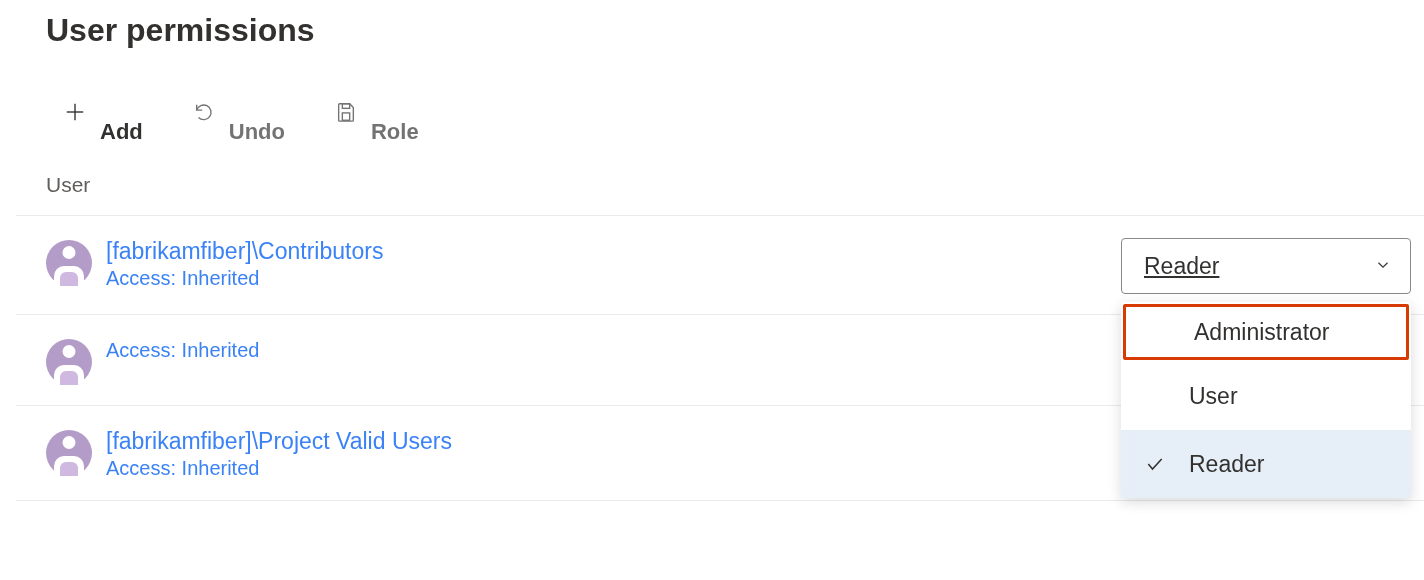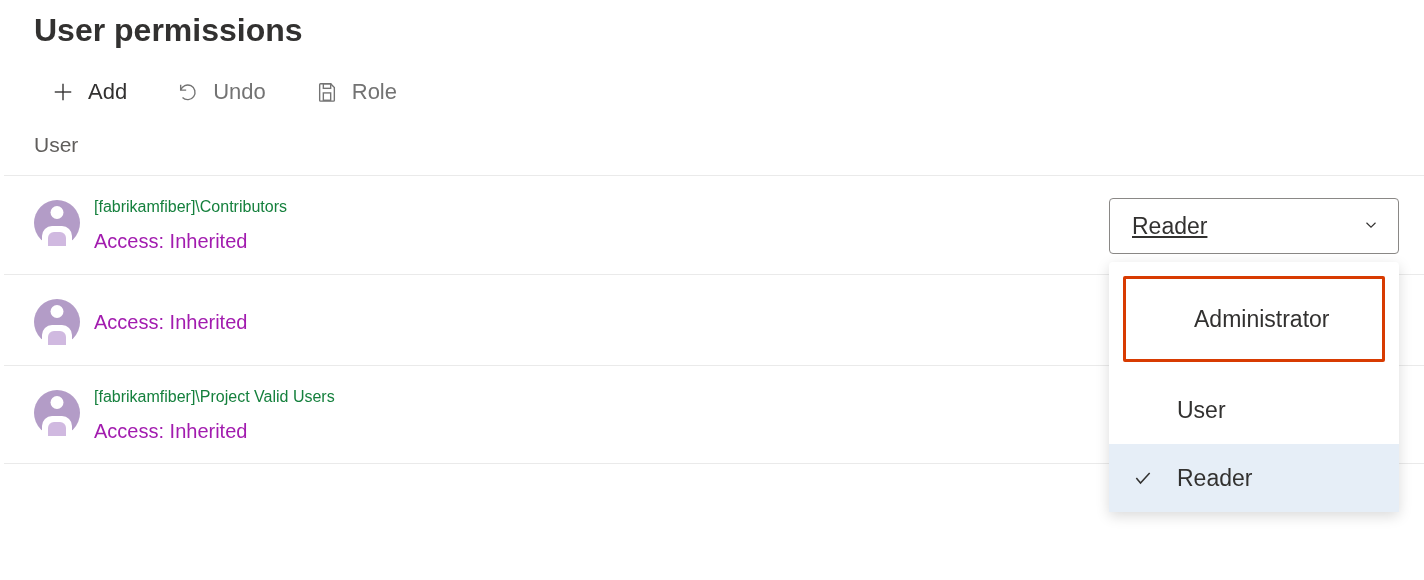--- a/index.html
+++ b/index.html
@@ -7,21 +7,21 @@
     margin: 0;
     padding: 0;
     width: 1424px;
     height: 580px;
     font-family: "Segoe UI", -apple-system, BlinkMacSystemFont, sans-serif;
     background: #fff;
     color: #323130;
     overflow: hidden;
   }
   .page {
-    padding: 12px 0 0 4px;
+    padding: 12px 0 0 16px;
     border-radius: 19px;
   }
   .title {
     font-size: 32px;
     font-weight: 600;
     padding: 0 30px 30px 30px;
   }
   .toolbar {
     display: flex;
     align-items: center;
@@ -29,21 +29,21 @@
     padding: 0 30px 28px 48px;
     font-size: 22px;
   }
   .tb-btn {
     display: flex;
     align-items: center;
     gap: 14px;
     cursor: pointer;
   }
   .tb-btn.disabled { color: #737373; cursor: default; }
-  .tb-btn .lbl { font-weight: 400; }
+  .tb-btn .lbl { font-weight: 700; margin-top: 40px; }
   .tb-btn .icon { width: 22px; height: 22px; display:flex; align-items:center; justify-content:center; }
   .tb-btn .icon svg { stroke: currentColor; }
   .headers {
     display: flex;
     padding: 0 30px 18px 30px;
     border-bottom: 1px solid #eaeaea;
     font-size: 21px;
     color: #605e5c;
   }
   .col-user { flex: 0 0 1075px; }
@@ -91,22 +91,22 @@
     bottom: 0;
     left: 50%;
     transform: translateX(-50%);
     width: 18px;
     height: 14px;
     background: #d0b9e0;
     border-radius: 6px 6px 0 0;
     z-index: 2;
   }
   .info { flex: 0 0 1015px; }
-  .name { font-size: 16px; font-weight: 400; color: #15803d; }
-  .access { font-size: 20px; color: #a21caf; margin-top: 14px; }
+  .name { font-size: 23px; font-weight: 400; color: #3b82f6; }
+  .access { font-size: 20px; color: #3b82f6; margin-top: 2px; }
   .role-cell { flex: 1; position: relative; text-decoration: underline; }
   .role-select {
     width: 290px;
     height: 56px;
     border: 1px solid #8a8886;
     border-radius: 4px;
     display: flex;
     align-items: center;
     justify-content: space-between;
     padding: 0 18px 0 22px;
@@ -129,22 +129,22 @@
     display: flex;
     align-items: center;
     padding-left: 68px;
     font-size: 23px;
     position: relative;
     cursor: pointer;
   }
   .dd-item.highlight {
     border: 3px solid #d83b01;
     border-radius: 2px;
-    margin: 14px;
-    height: 86px;
+    margin: 2px;
+    height: 56px;
   }
   .dd-item.selected {
     background: #e6eef7;
   }
   .dd-check {
     position: absolute;
     left: 24px;
     top: 50%;
     transform: translateY(-50%);
     display:flex;

